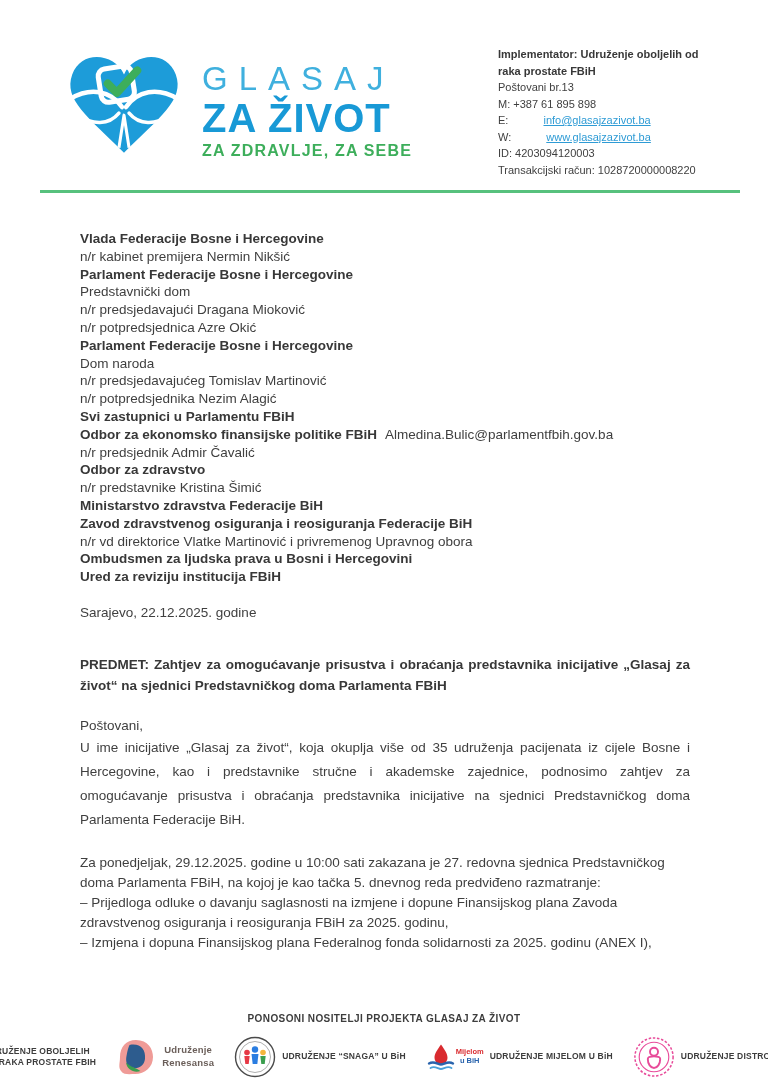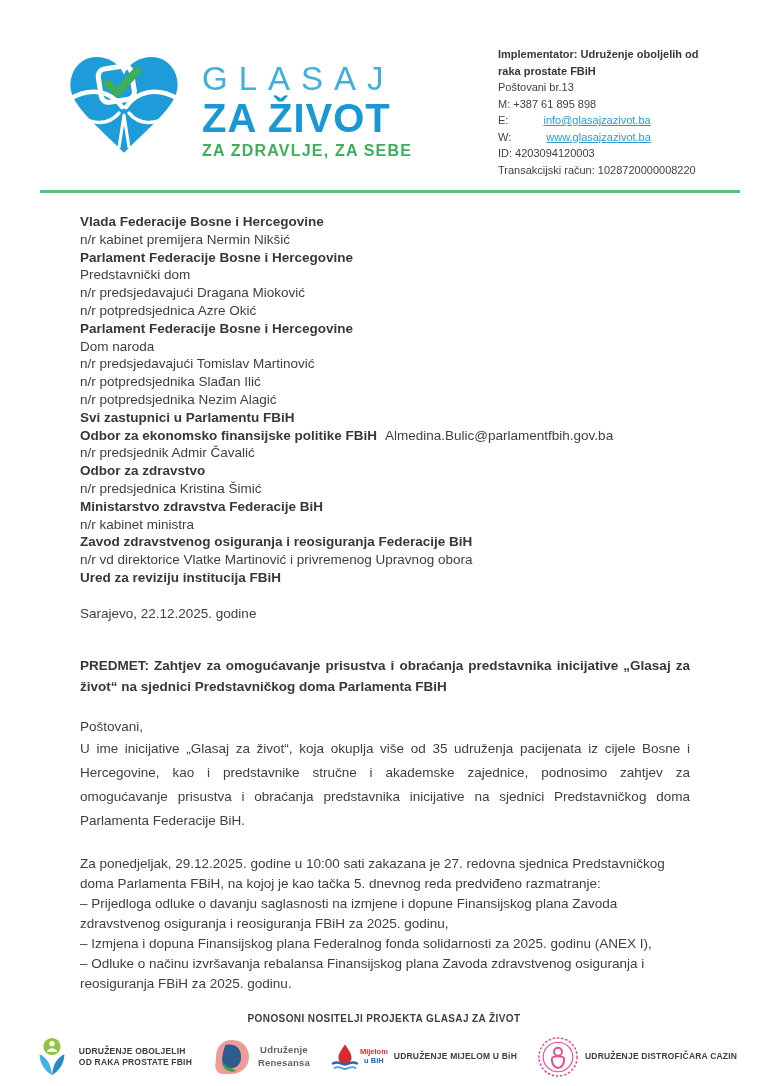--- a/index.html
+++ b/index.html
@@ -38,21 +38,21 @@
     width: 222px; font-size: 11px; line-height: 16.5px; color: #3f3f3f;
     padding-top: 2px;
   }
   .contact .bold { font-weight: 700; color: #383838; }
   .contact a { color: #2e9bd5; text-decoration: underline; padding-left: 32px; }
 
   
   .rule { height: 3px; background: #57c17d; margin: 12px 28px 0 40px; }
 
   
-  .letter { padding: 20px 78px 0 80px; font-size: 13.5px; }
+  .letter { padding: 37px 78px 0 80px; font-size: 13.5px; }
   .recipient-line { line-height: 17.8px; }
   .bold { font-weight: 700; color: #383838; }
   .recipient-line .regular { font-weight: 400; color: #3f3f3f; margin-left: 8px; }
   .dateline { margin-top: 18px; line-height: 18px; }
   .subject {
     margin-top: 32px; font-weight: 700; color: #383838;
     line-height: 21px; text-align: justify;
   }
   .salutation { margin-top: 20px; line-height: 20px; }
   .para { line-height: 24px; }
@@ -123,47 +123,45 @@
   <div class="letter">
     <div>
         <div class="recipient-line bold">Vlada Federacije Bosne i Hercegovine</div>
         <div class="recipient-line">n/r kabinet premijera Nermin Nikšić</div>
         <div class="recipient-line bold">Parlament Federacije Bosne i Hercegovine</div>
         <div class="recipient-line">Predstavnički dom</div>
         <div class="recipient-line">n/r predsjedavajući Dragana Mioković</div>
         <div class="recipient-line">n/r potpredsjednica Azre Okić</div>
         <div class="recipient-line bold">Parlament Federacije Bosne i Hercegovine</div>
         <div class="recipient-line">Dom naroda</div>
-        <div class="recipient-line">n/r predsjedavajući Tomislav Martinović</div>
-        <div class="recipient-line">n/r potpredsjednika Slađan Ilić</div>
+        <div class="recipient-line">n/r predsjedavajućeg Tomislav Martinović</div>
         <div class="recipient-line">n/r potpredsjednika Nezim Alagić</div>
         <div class="recipient-line bold">Svi zastupnici u Parlamentu FBiH</div>
         <div class="recipient-line"><span class="bold">Odbor za ekonomsko finansijske politike FBiH</span><span class="regular">Almedina.Bulic@parlamentfbih.gov.ba</span></div>
         <div class="recipient-line">n/r predsjednik Admir Čavalić</div>
         <div class="recipient-line bold">Odbor za zdravstvo</div>
-        <div class="recipient-line">n/r predsjednica Kristina Šimić</div>
+        <div class="recipient-line">n/r predstavnike Kristina Šimić</div>
         <div class="recipient-line bold">Ministarstvo zdravstva Federacije BiH</div>
-        <div class="recipient-line">n/r kabinet ministra</div>
         <div class="recipient-line bold">Zavod zdravstvenog osiguranja i reosiguranja Federacije BiH</div>
         <div class="recipient-line">n/r vd direktorice Vlatke Martinović i privremenog Upravnog obora</div>
+        <div class="recipient-line bold">Ombudsmen za ljudska prava u Bosni i Hercegovini</div>
         <div class="recipient-line bold">Ured za reviziju institucija FBiH</div>
       </div>
 
     <div class="dateline">Sarajevo, 22.12.2025. godine</div>
 
     <div class="subject">PREDMET: Zahtjev za omogućavanje prisustva i obraćanja predstavnika inicijative „Glasaj za život“ na sjednici Predstavničkog doma Parlamenta FBiH</div>
 
     <div class="salutation">Poštovani,</div>
     <div class="para justify">U ime inicijative „Glasaj za život“, koja okuplja više od 35 udruženja pacijenata iz cijele Bosne i Hercegovine, kao i predstavnike stručne i akademske zajednice, podnosimo zahtjev za omogućavanje prisustva i obraćanja predstavnika inicijative na sjednici Predstavničkog doma Parlamenta Federacije BiH.</div>
 
     <div class="para2">
         <div>Za ponedjeljak, 29.12.2025. godine u 10:00 sati zakazana je 27. redovna sjednica Predstavničkog doma Parlamenta FBiH, na kojoj je kao tačka 5. dnevnog reda predviđeno razmatranje:</div>
         <div>– Prijedloga odluke o davanju saglasnosti na izmjene i dopune Finansijskog plana Zavoda zdravstvenog osiguranja i reosiguranja FBiH za 2025. godinu,</div>
         <div>– Izmjena i dopuna Finansijskog plana Federalnog fonda solidarnosti za 2025. godinu (ANEX I),</div>
-        <div>– Odluke o načinu izvršavanja rebalansa Finansijskog plana Zavoda zdravstvenog osiguranja i reosiguranja FBiH za 2025. godinu.</div>
       </div>
   </div>
 
   <div class="footer">
     <div class="footer-title">PONOSONI NOSITELJI PROJEKTA GLASAJ ZA ŽIVOT</div>
     <div class="partners">
 
       <div class="partner">
         <svg width="42" height="42" viewBox="0 0 44 44" xmlns="http://www.w3.org/2000/svg">
           <circle cx="22" cy="11" r="9" fill="#8cc63f"></circle>
@@ -183,20 +181,33 @@
           <path d="M20 3 C32 3 37 12 37 20 C37 30 29 37 19 37 C15 37 8 38.5 5 34 C2 30 4 26 4 20 C4 10 10 3 20 3 Z" fill="#ef9b97"></path>
           <path d="M13.5 8 C24 6 30 12 29 22 C28 30 20.5 33 14.5 30 C10.5 28 9.5 24 10.5 19 C11.5 13 12.5 10 13.5 8 Z" fill="#2d5c8e"></path>
           <path d="M10 25.5 C14.5 30 20.5 31 24.5 34 C18.5 36.3 11 33 10 25.5 Z" fill="#3a9e4e"></path>
         </svg>
         <div class="partner-label soft">
           <div>Udruženje</div>
           <div>Renesansa</div>
         </div>
       </div>
 
+      <div class="partner">
+        <svg width="42" height="42" viewBox="0 0 42 42" xmlns="http://www.w3.org/2000/svg">
+          <circle cx="21" cy="21" r="19.5" fill="none" stroke="#4a4a4a" stroke-width="1.4"></circle>
+          <circle cx="21" cy="21" r="15.5" fill="none" stroke="#9a9a9a" stroke-width="0.8"></circle>
+          <circle cx="13" cy="16.5" r="2.8" fill="#e63946"></circle>
+          <path d="M10.3 20 h5.4 l-1 8 h-3.4 Z" fill="#e63946"></path>
+          <circle cx="21" cy="13.5" r="3.2" fill="#2a7de1"></circle>
+          <path d="M17.5 18 h7 l-1.2 10 h-4.6 Z" fill="#2a7de1"></path>
+          <circle cx="29" cy="16.5" r="2.8" fill="#f4b63c"></circle>
+          <path d="M26.3 20 h5.4 l-1 8 h-3.4 Z" fill="#3a9e4e"></path>
+        </svg>
+        <div class="partner-label">UDRUŽENJE “SNAGA” U BiH</div>
+      </div>
 
       <div class="partner">
         <div class="mijelom-wrap">
           <svg width="30" height="26" viewBox="0 0 30 26" xmlns="http://www.w3.org/2000/svg">
             <path d="M15 0.5 C19 6.5 21.5 9.5 21.5 14 A6.5 6.5 0 0 1 8.5 14 C8.5 9.5 11 6.5 15 0.5 Z" fill="#d92b2f"></path>
             <path d="M3 19.5 C8 16.5 12 20.5 15 20.5 C18 20.5 22 16.5 27 19.5" stroke="#2a64ad" stroke-width="2.4" fill="none" stroke-linecap="round"></path>
             <path d="M4.5 24 C9 21.5 12 25 15 25 C18 25 21 21.5 25.5 24" stroke="#4aa0d8" stroke-width="1.8" fill="none" stroke-linecap="round"></path>
           </svg>
           <div class="mijelom-caption">
             <span class="red">Mijelom</span>

